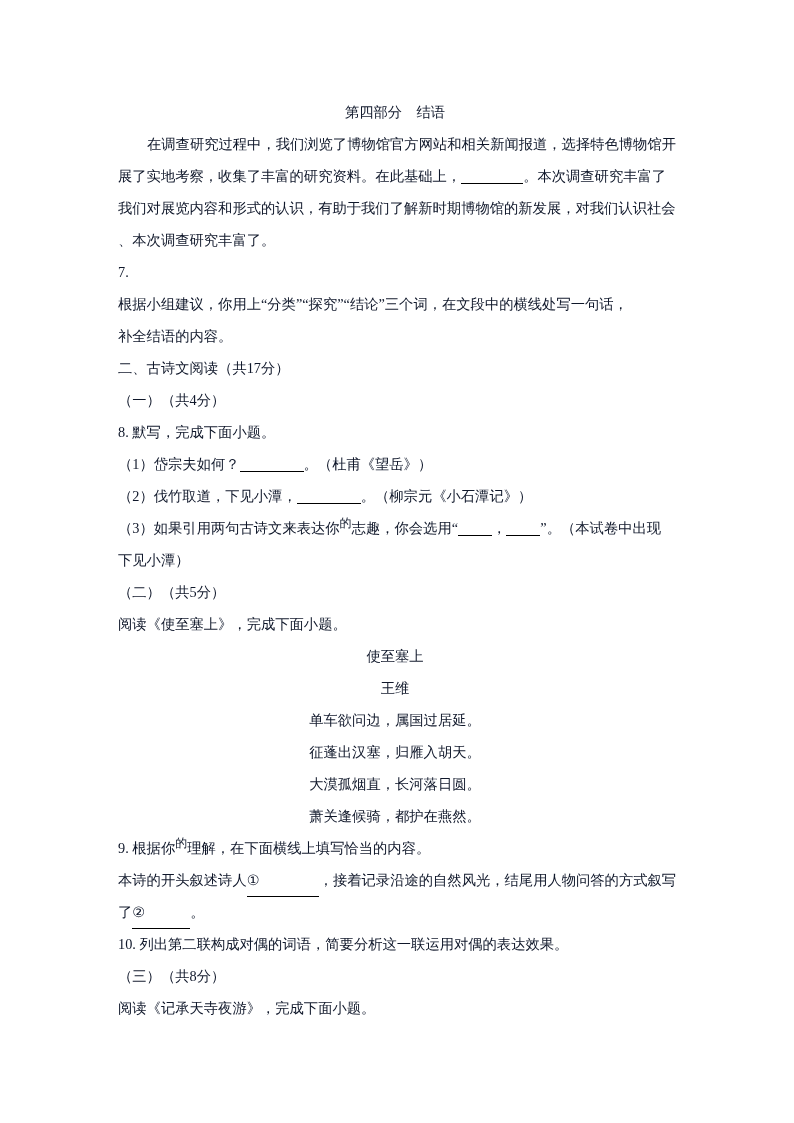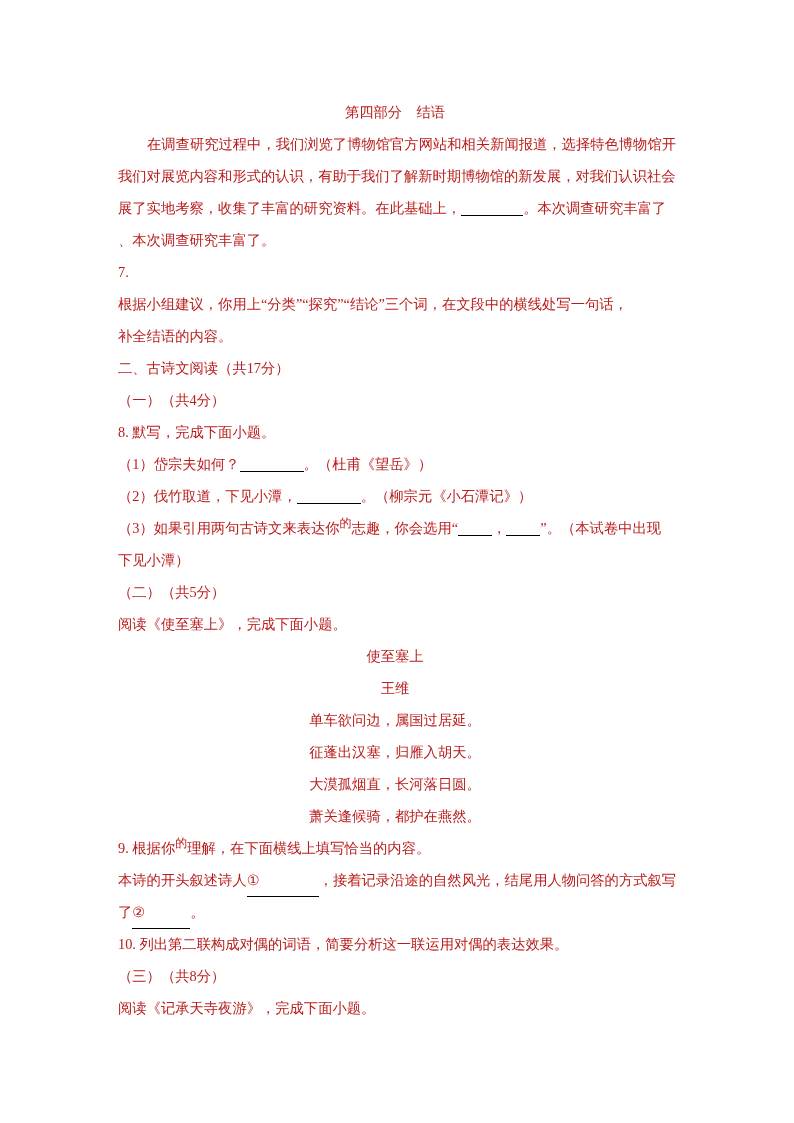--- a/index.html
+++ b/index.html
@@ -5,21 +5,21 @@
   html, body {
     margin: 0;
     padding: 0;
     background: #ffffff;
   }
   .page {
     position: relative;
     width: 794px;
     height: 1023px;
     background: #ffffff;
-    color: #b91c1c;
+    color: #0f172a;
     font-family: "Liberation Serif", "DejaVu Serif", serif;
     font-size: 14.3px;
     overflow: hidden;
   }
   .content {
     padding-top: 96px;
     padding-left: 118px;
     width: 554px;
   }
   .line {
@@ -49,22 +49,22 @@
     font-size: 12px;
   }
 </style>
 </head>
 <body>
 
 <div class="page">
   <div class="content" id="doc-body">
       <p class="line center"><span>第四部分　结语</span></p>
       <p class="line indent"><span>在调查研究过程中，我们浏览了博物馆官方网站和相关新闻报道，选择特色博物馆开</span></p>
+      <p class="line"><span>展了实地考察，收集了丰富的研究资料。在此基础上，</span><span class="blank" style="width: 62px;"></span><span>。本次调查研究丰富了</span></p>
       <p class="line"><span>我们对展览内容和形式的认识，有助于我们了解新时期博物馆的新发展，对我们认识社会</span></p>
-      <p class="line"><span>展了实地考察，收集了丰富的研究资料。在此基础上，</span><span class="blank" style="width: 62px;"></span><span>。本次调查研究丰富了</span></p>
       <p class="line"><span>、本次调查研究丰富了。</span></p>
       <p class="line"><span>7.</span></p>
       <p class="line"><span>根据小组建议，你用上“分类”“探究”“结论”三个词，在文段中的横线处写一句话，</span></p>
       <p class="line"><span>补全结语的内容。</span></p>
       <p class="line bold"><span>二、古诗文阅读（共17分）</span></p>
       <p class="line bold"><span>（一）（共4分）</span></p>
       <p class="line"><span>8. 默写，完成下面小题。</span></p>
       <p class="line"><span>（1）岱宗夫如何？</span><span class="blank" style="width: 64px;"></span><span>。（杜甫《望岳》）</span></p>
       <p class="line"><span>（2）伐竹取道，下见小潭，</span><span class="blank" style="width: 64px;"></span><span>。（柳宗元《小石潭记》）</span></p>
       <p class="line"><span>（3）如果引用两句古诗文来表达你</span><span class="sup">的</span><span>志趣，你会选用“</span><span class="blank" style="width: 34px;"></span><span>，</span><span class="blank" style="width: 34px;"></span><span>”。（本试卷中出现</span></p>

